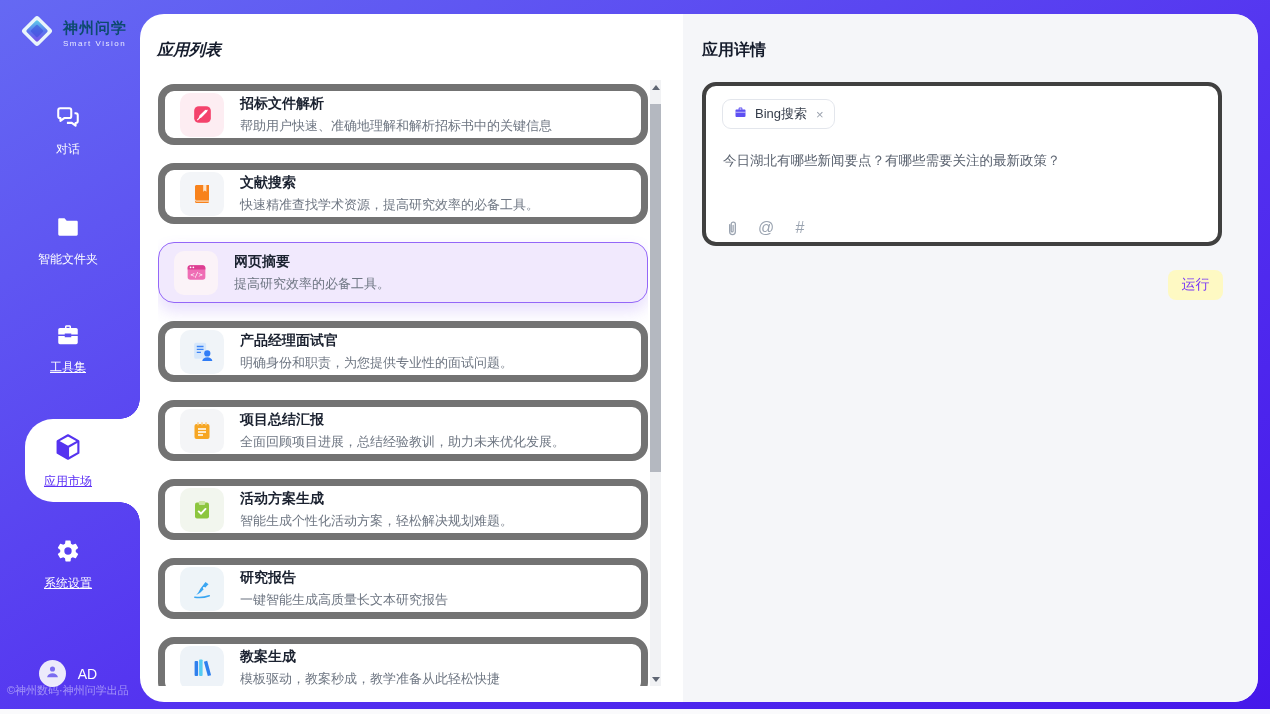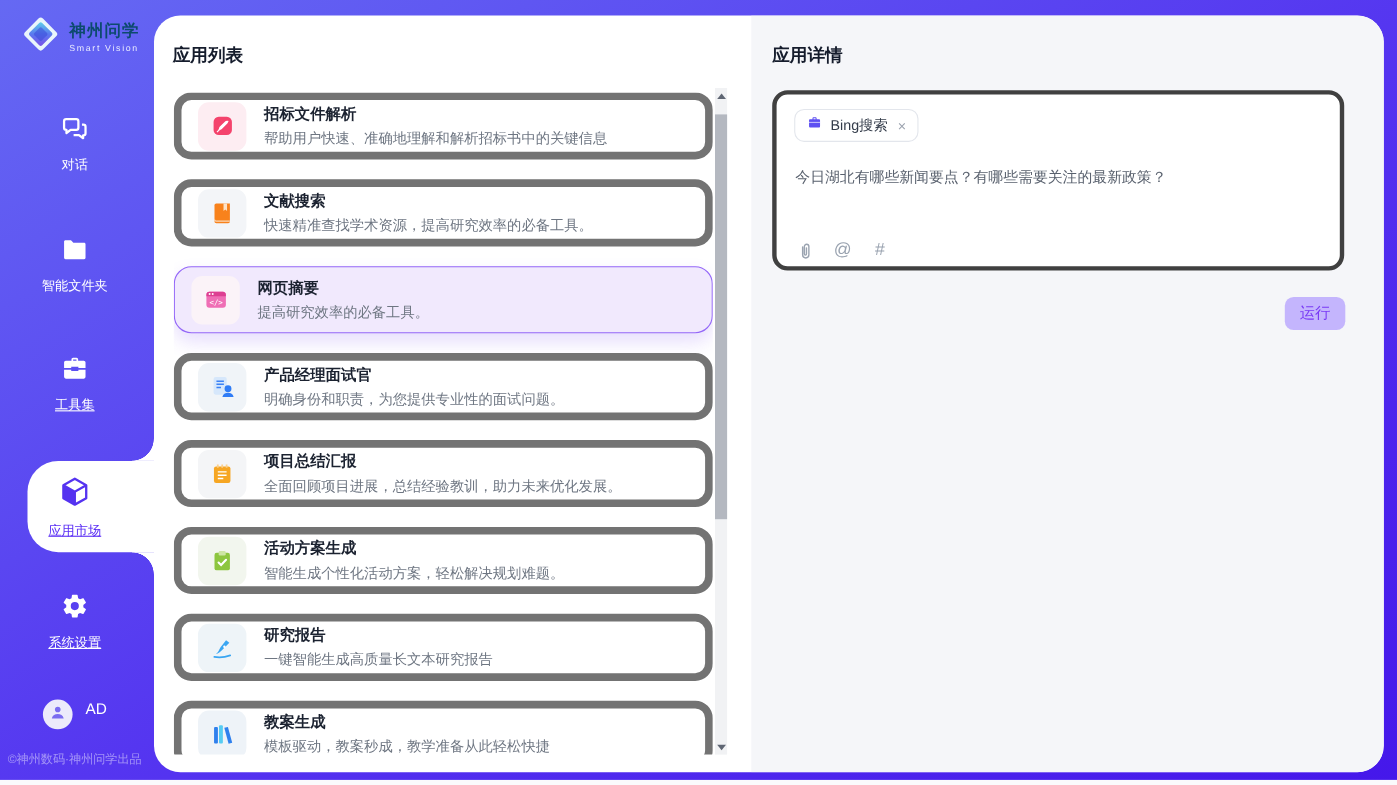--- a/index.html
+++ b/index.html
@@ -18,29 +18,29 @@
   .logo-text .cn{font-size:15px;font-weight:bold;color:#0c4a6e;letter-spacing:1px;}
   .logo-text .en{font-size:8px;color:#e8eaff;letter-spacing:1.5px;margin-top:1px;}
   .nav-item{position:absolute;left:0;width:136px;display:flex;flex-direction:column;align-items:center;gap:7px;color:#fff;cursor:pointer;z-index:3;}
   .nav-label{font-size:12px;}
   .nav-label.uline{text-decoration:underline;}
   .nav-item.active .nav-label{color:#5b2ff5;}
   .tab-blob{position:absolute;left:25px;top:419px;width:115px;height:83px;background:#fff;border-radius:28px 0 0 28px;z-index:2;}
   .scoop{position:absolute;right:0;width:20px;height:20px;z-index:2;}
   .scoop.top{left:120px;top:399px;background:radial-gradient(circle 20px at 0 0,rgba(0,0,0,0) 19.5px,#fff 20px);}
   .scoop.bot{left:120px;top:502px;background:radial-gradient(circle 20px at 0 100%,rgba(0,0,0,0) 19.5px,#fff 20px);}
-  .user-row{position:absolute;left:0;top:636px;width:136px;display:flex;justify-content:center;gap:12px;cursor:pointer;}
+  .user-row{position:absolute;left:0;top:660px;width:136px;display:flex;align-items:center;justify-content:center;gap:12px;cursor:pointer;}
   .avatar{width:27px;height:27px;border-radius:50%;background:#eceafb;display:flex;align-items:center;justify-content:center;}
   .user-name{font-size:14px;color:#fff;}
   .copyright{position:absolute;left:7px;top:683px;width:133px;font-size:11px;color:rgba(255,255,255,.45);}
 
   
   .panel{position:absolute;left:140px;top:14px;width:1118px;height:688px;background:#fff;border-radius:24px;overflow:hidden;z-index:1;}
   .section-title{position:absolute;font-size:16px;font-weight:bold;color:#151c2c;}
-  .list-title{left:17px;top:26px;}
+  .list-title{left:17px;top:26px;font-style:italic;}
   .list-viewport{position:absolute;left:18px;top:70px;width:490px;height:602px;overflow:hidden;}
   .app-card{position:relative;height:61px;border-radius:16px;background:#fff;border:7px solid #737373;display:flex;align-items:center;padding:0 14px 0 15px;gap:16px;margin-bottom:18px;cursor:pointer;}
   .app-card.selected{background:#f1e9fd;border:1px solid #9467f8;box-shadow:0 8px 16px rgba(122,74,246,.18);}
   .card-icon{width:44px;height:44px;border-radius:10px;flex:0 0 44px;display:flex;align-items:center;justify-content:center;}
   .card-texts{display:flex;flex-direction:column;gap:4px;}
   .card-title{font-size:14px;font-weight:bold;color:#1b2230;}
   .card-desc{font-size:13px;color:#6e7682;}
 
   
   .scrollbar{position:absolute;left:510px;top:66px;width:11px;height:606px;background:#f1f2f4;}
@@ -54,21 +54,21 @@
   
   .detail{position:absolute;left:543px;top:0;width:575px;height:688px;background:#f5f6f9;border-radius:0 24px 24px 0;}
   .detail-title{left:19px;top:26px;text-align:center;}
   .detail-card{position:absolute;left:19px;top:68px;width:520px;height:164px;background:#fff;border:4px solid #404040;border-radius:14px;}
   .tool-tag{position:absolute;left:16px;top:13px;height:30px;display:flex;align-items:center;gap:7px;padding:0 10px;border:1px solid #e3e6ec;border-radius:9px;background:#fff;cursor:pointer;}
   .tool-tag .tag-label{font-size:13px;color:#343c4a;}
   .tool-tag .tag-close{font-size:13px;color:#9ca3af;margin-left:2px;cursor:pointer;}
   .query-text{position:absolute;left:17px;top:66px;width:480px;font-size:13.5px;color:#59616e;cursor:text;}
   .composer-icons{position:absolute;left:17px;top:133px;display:flex;align-items:center;gap:16px;color:#9aa3b0;}
   .ci{width:18px;height:18px;display:flex;align-items:center;justify-content:center;font-size:16px;cursor:pointer;color:#9aa3b0;}
-  .run-btn{position:absolute;left:485px;top:256px;width:55px;height:30px;background:#c4b5fd;color:#7a3bf5;font-size:14px;border:none;border-radius:8px;cursor:pointer;display:flex;align-items:center;justify-content:center;font-family:inherit;}
+  .run-btn{position:absolute;left:485px;top:256px;width:55px;height:30px;background:#fef9c3;color:#7a3bf5;font-size:14px;border:none;border-radius:8px;cursor:pointer;display:flex;align-items:center;justify-content:center;font-family:inherit;}
 </style>
 </head>
 <body>
 
 <div class="sidebar">
   <div class="logo-row">
     <span>
       <svg width="38" height="38" viewBox="0 0 40 40">
         <defs>
           <linearGradient id="lgrad" x1="0" y1="0" x2="1" y2="1">

